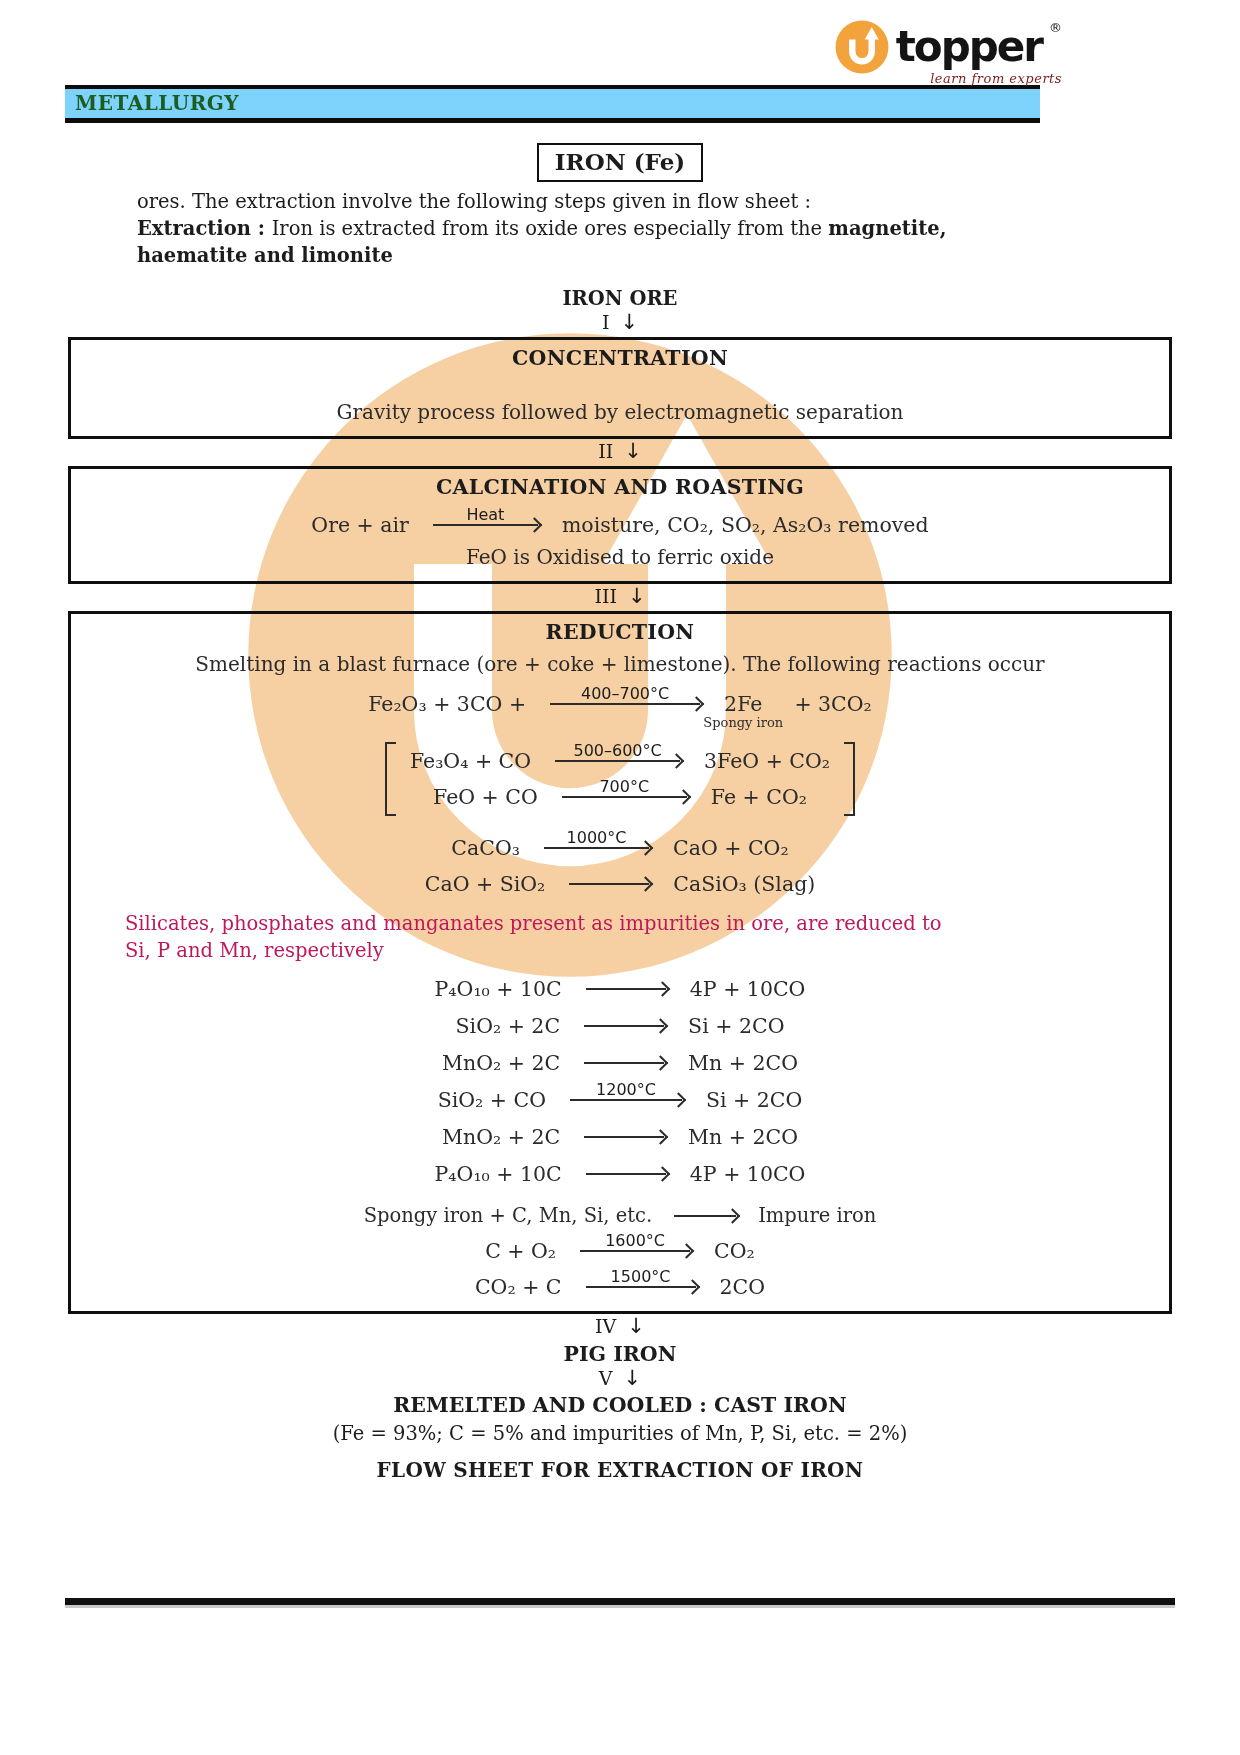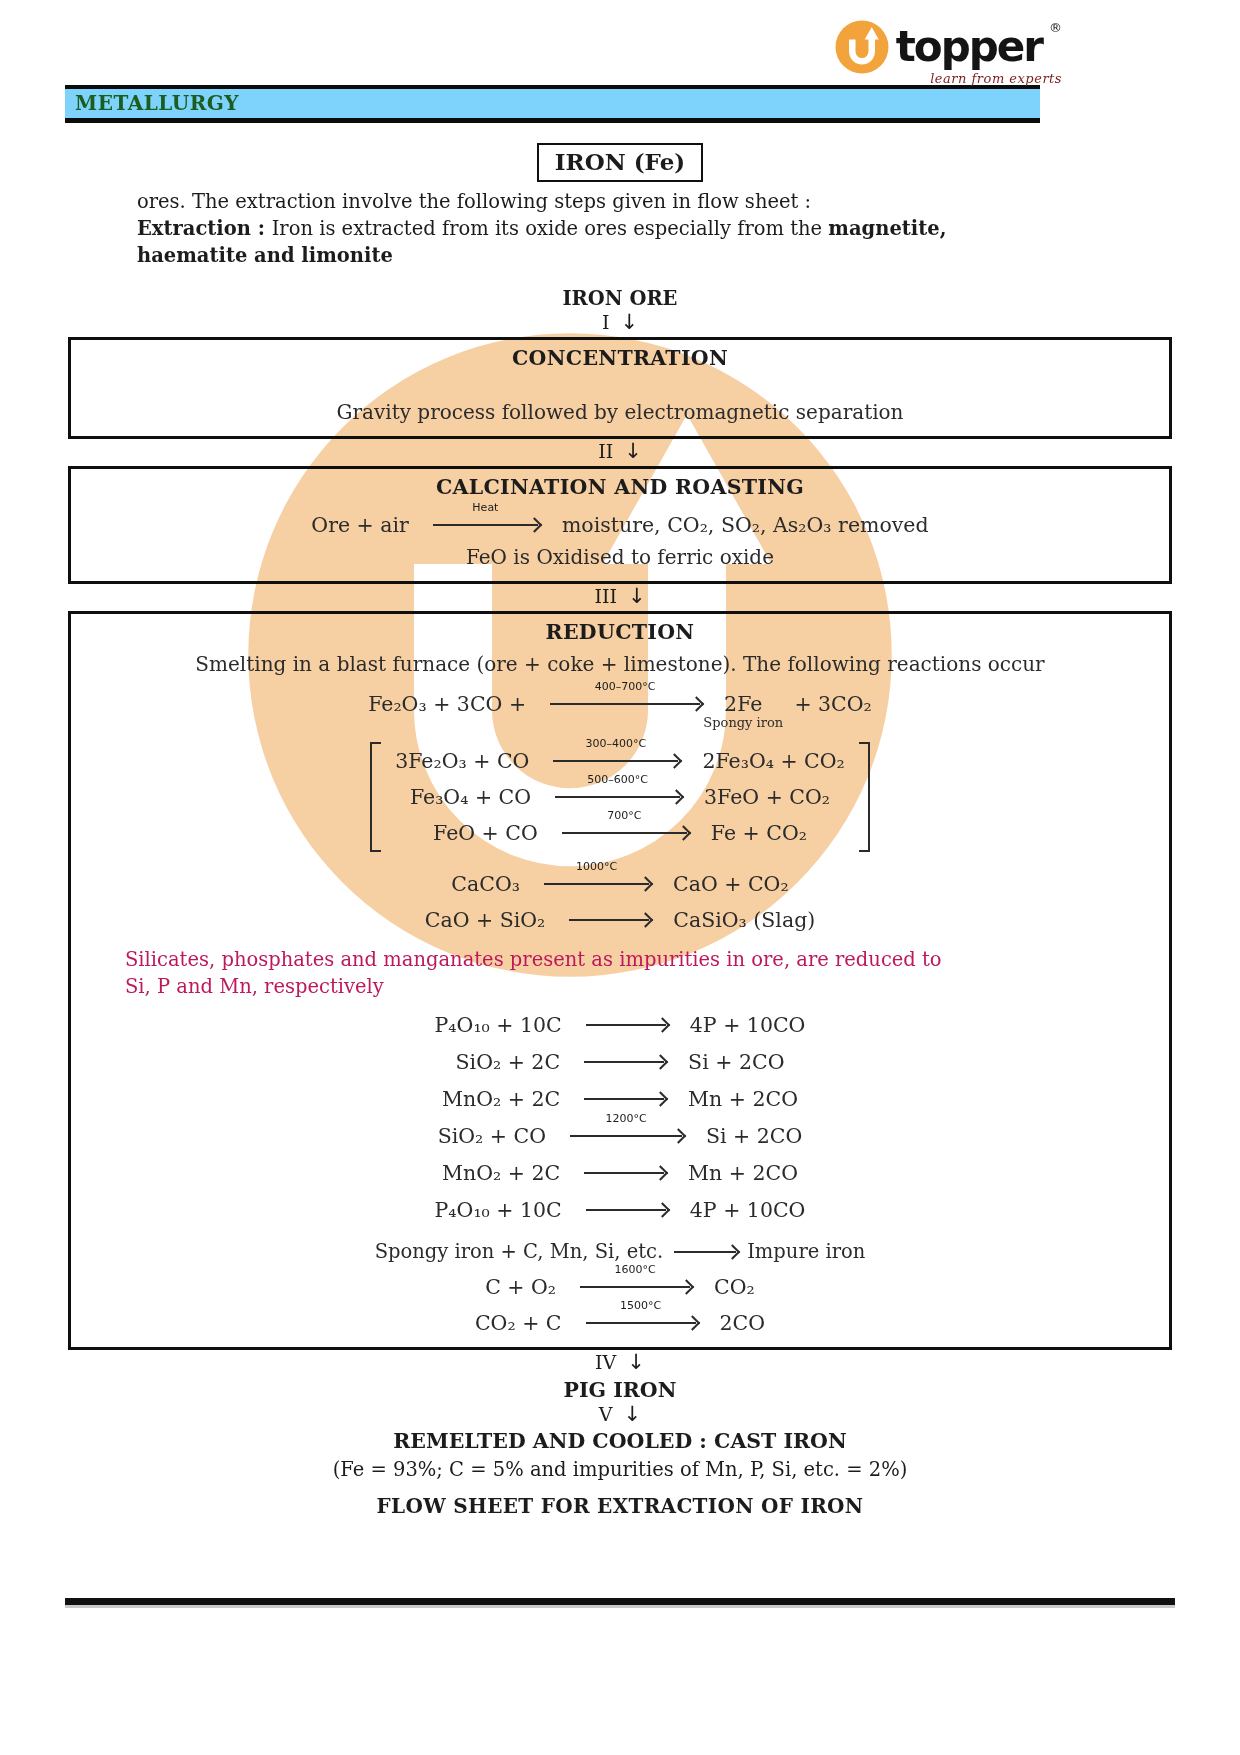--- a/index.html
+++ b/index.html
@@ -49,41 +49,41 @@
   .fbox-body { font-size:20px; color:#2b2b2b; }
   .gap30 { margin-top:30px; }
   
   .eq { display:flex; justify-content:center; align-items:center; gap:24px;
         font-size:20.5px; color:#2b2b2b; white-space:nowrap; }
   .eq > span { white-space:nowrap; }
   .arr { position:relative; height:2px; background:#2b2b2b; flex:none; }
   .arr::after { content:""; position:absolute; right:-2px; top:50%; width:9px; height:9px;
                 border-top:2px solid #2b2b2b; border-right:2px solid #2b2b2b;
                 transform:translateY(-50%) rotate(45deg); }
-  .arr .lbl { position:absolute; left:50%; bottom:13px; transform:translateX(-50%);
-              font-size:11px; line-height:1; white-space:nowrap; color:#1c1c1c;
+  .arr .lbl { position:absolute; left:50%; bottom:3px; transform:translateX(-50%);
+              font-size:16px; line-height:1; white-space:nowrap; color:#1c1c1c;
               font-family:"DejaVu Sans","Liberation Sans",sans-serif; }
   .w-heat{width:105px} .w-main{width:150px} .w-br{width:125px} .w-lime{width:105px}
   .w-none{width:80px}  .w-mid{width:112px}  .w-sp{width:62px}   .w-fin{width:110px}
   .stack { position:relative; }
   .under-note { position:absolute; top:100%; left:50%; transform:translateX(-50%);
                 font-size:13px; line-height:1.1; white-space:nowrap; color:#2b2b2b; }
   .rest { margin-left:8px; }
   
   .bracket-wrap { display:flex; justify-content:center; align-items:stretch; margin-top:26px; }
   .brk { width:11px; flex:none; }
   .brk-l { border-left:2.5px solid #2b2b2b; border-top:2.5px solid #2b2b2b; border-bottom:2.5px solid #2b2b2b; }
   .brk-r { border-right:2.5px solid #2b2b2b; border-top:2.5px solid #2b2b2b; border-bottom:2.5px solid #2b2b2b; }
   .brk-rows { display:flex; flex-direction:column; gap:12px; padding:7px 14px; }
   
   .left-text { text-align:left; margin:14px 20px 0 42px; font-size:19.5px; line-height:1.4; color:#be185d; }
   
   .mt20{margin-top:20px} .mt14{margin-top:14px} .mt13{margin-top:13px}
   .mt18{margin-top:18px} .mt12{margin-top:12px} .mt8{margin-top:8px} .mt16{margin-top:16px}
-  .sp-eq { gap:11px; font-size:19.5px; }
+  .sp-eq { gap:22px; font-size:19.5px; }
   
   .pig-iron { margin-top:1px; font-size:20.5px; }
   .remelted { font-size:20.5px; }
   .composition { text-align:center; font-size:19.5px; margin-top:5px; }
   .caption { margin-top:13px; font-size:20px; letter-spacing:.3px; }
   .bottom-rule { position:absolute; left:65px; right:65px; top:1598px; height:7px;
                  background:#111; box-shadow:0 3px 0 #c9c9c9; }
 </style>
 </head>
 <body>
@@ -172,27 +172,20 @@
         <span class="stack">
           <span>2Fe</span>
           <span class="under-note">Spongy iron</span>
         </span>
         <span class="rest">+ 3CO₂</span>
       </div>
 
       <div class="bracket-wrap">
         <span class="brk brk-l"></span>
         <div class="brk-rows">
-          <div class="eq">
-            <span>3Fe₂O₃ + CO</span>
-            <span class="arr w-br">
-                <span class="lbl">300–400°C</span>
-              </span>
-            <span>2Fe₃O₄ + CO₂</span>
-          </div>
           <div class="eq">
             <span>Fe₃O₄ + CO</span>
             <span class="arr w-br">
                 <span class="lbl">500–600°C</span>
               </span>
             <span>3FeO + CO₂</span>
           </div>
           <div class="eq">
             <span>FeO + CO</span>
             <span class="arr w-br">

